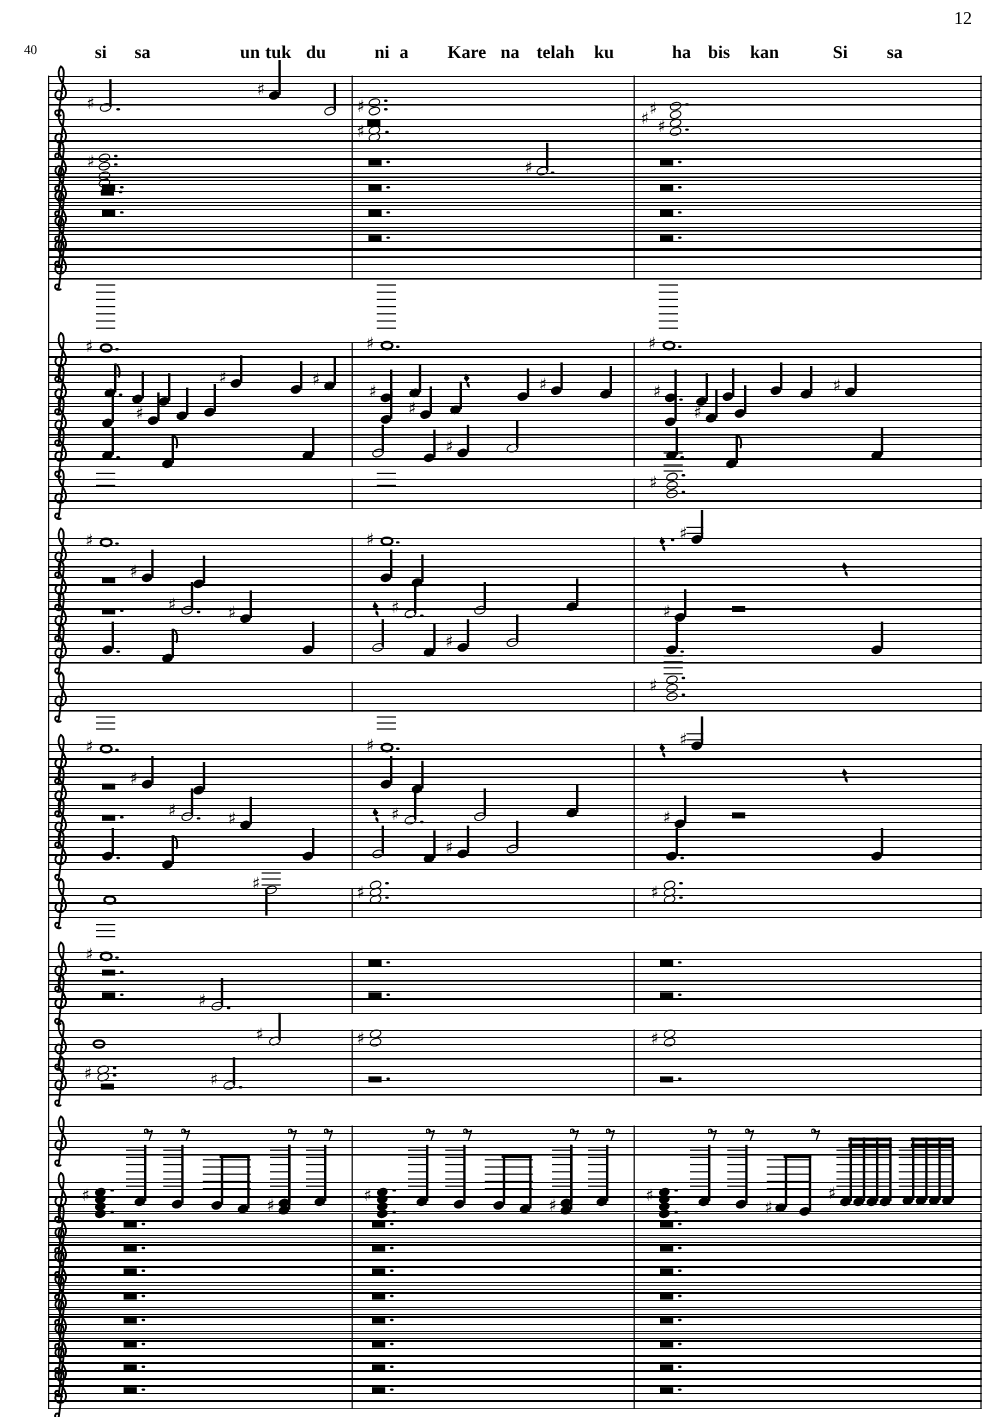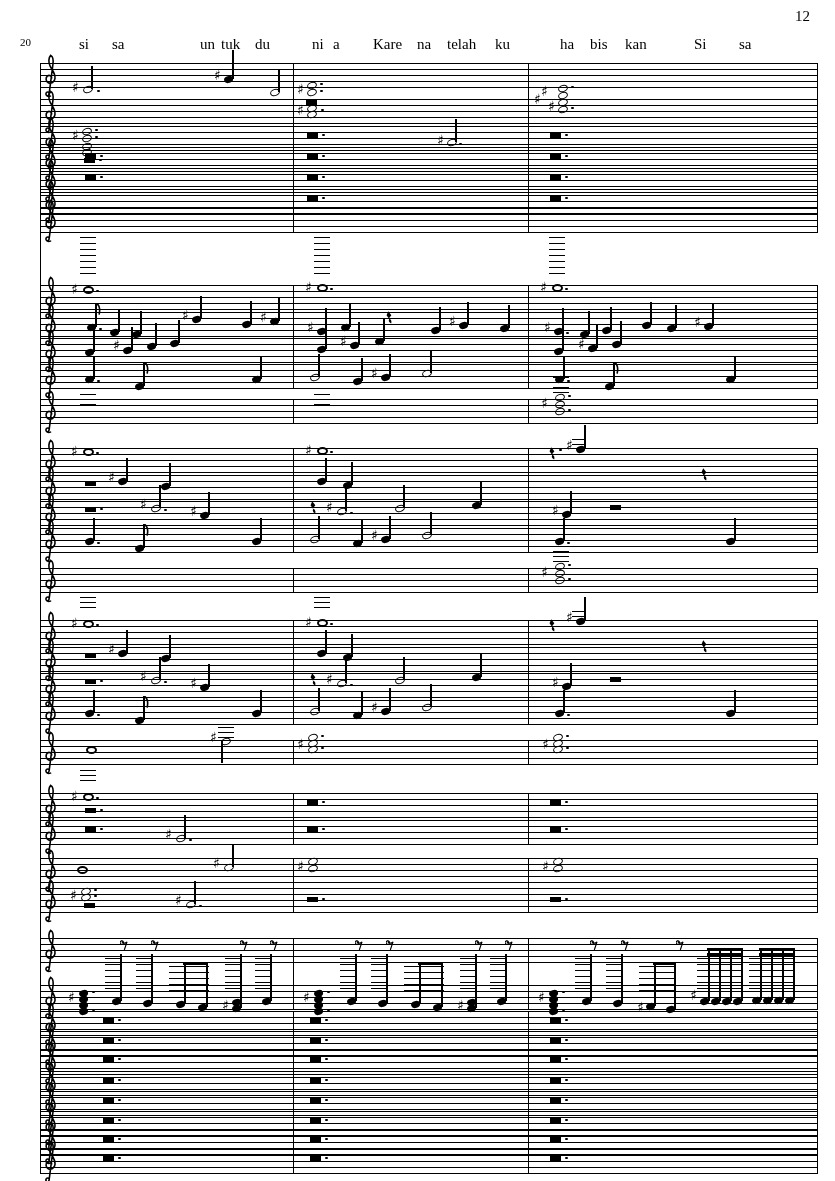--- a/index.html
+++ b/index.html
@@ -1,20 +1,20 @@
 <!DOCTYPE html>
 <html><head>
 <meta charset="utf-8">
 <style>
   html,body{margin:0;padding:0;background:#888;}
   .page{position:relative;width:835px;height:1181px;background:#fff;overflow:hidden;
         font-family:"Liberation Serif",serif;color:#000;}
   .pagenum{position:absolute;left:795px;top:8px;font-size:15px;}
   .measnum{position:absolute;left:20px;top:36px;font-size:11px;}
-  .lyric{position:absolute;top:36px;font-size:15px;white-space:nowrap;}
+  .lyric{position:absolute;top:36px;font-size:15px;white-space:nowrap;font-weight:bold;}
   .staff{position:absolute;left:40px;width:778px;height:25px;
          background-image:repeating-linear-gradient(to bottom,#000 0 1px,transparent 1px 6px);
          background-size:100% 25px;background-repeat:no-repeat;}
   .vline{position:absolute;width:1.3px;background:#000;}
   .sharp{position:absolute;font-family:"DejaVu Sans",sans-serif;font-size:14px;line-height:1;}
   .nh{position:absolute;width:10px;height:7px;border:1.6px solid #000;border-radius:50%;
       transform:rotate(-18deg);box-sizing:border-box;}
   .nw{position:absolute;width:11px;height:8px;border:2.2px solid #000;border-radius:50%;box-sizing:border-box;}
   .nf{position:absolute;width:9px;height:6.5px;background:#000;border-radius:50%;transform:rotate(-18deg);}
   .stem{position:absolute;width:1.5px;background:#000;}
@@ -22,21 +22,21 @@
   .slab{position:absolute;width:11px;height:4.5px;background:#000;}
   .dot{position:absolute;width:2.7px;height:2.7px;border-radius:50%;background:#000;}
   .led{position:absolute;height:1.3px;background:#000;}
   .rsvg{position:absolute;}
 </style>
 </head>
 <body>
 
 <div class="page">
   <div class="pagenum">12</div>
-  <div class="measnum">20</div>
+  <div class="measnum">40</div>
   <div id="lyrics">
       <span class="lyric" style="left: 79px; top: 36px;">si</span>
       <span class="lyric" style="left: 112px; top: 36px;">sa</span>
       <span class="lyric" style="left: 200px; top: 36px;">un</span>
       <span class="lyric" style="left: 221px; top: 36px;">tuk</span>
       <span class="lyric" style="left: 255px; top: 36px;">du</span>
       <span class="lyric" style="left: 312px; top: 36px;">ni</span>
       <span class="lyric" style="left: 333px; top: 36px;">a</span>
       <span class="lyric" style="left: 373px; top: 36px;">Kare</span>
       <span class="lyric" style="left: 417px; top: 36px;">na</span>

